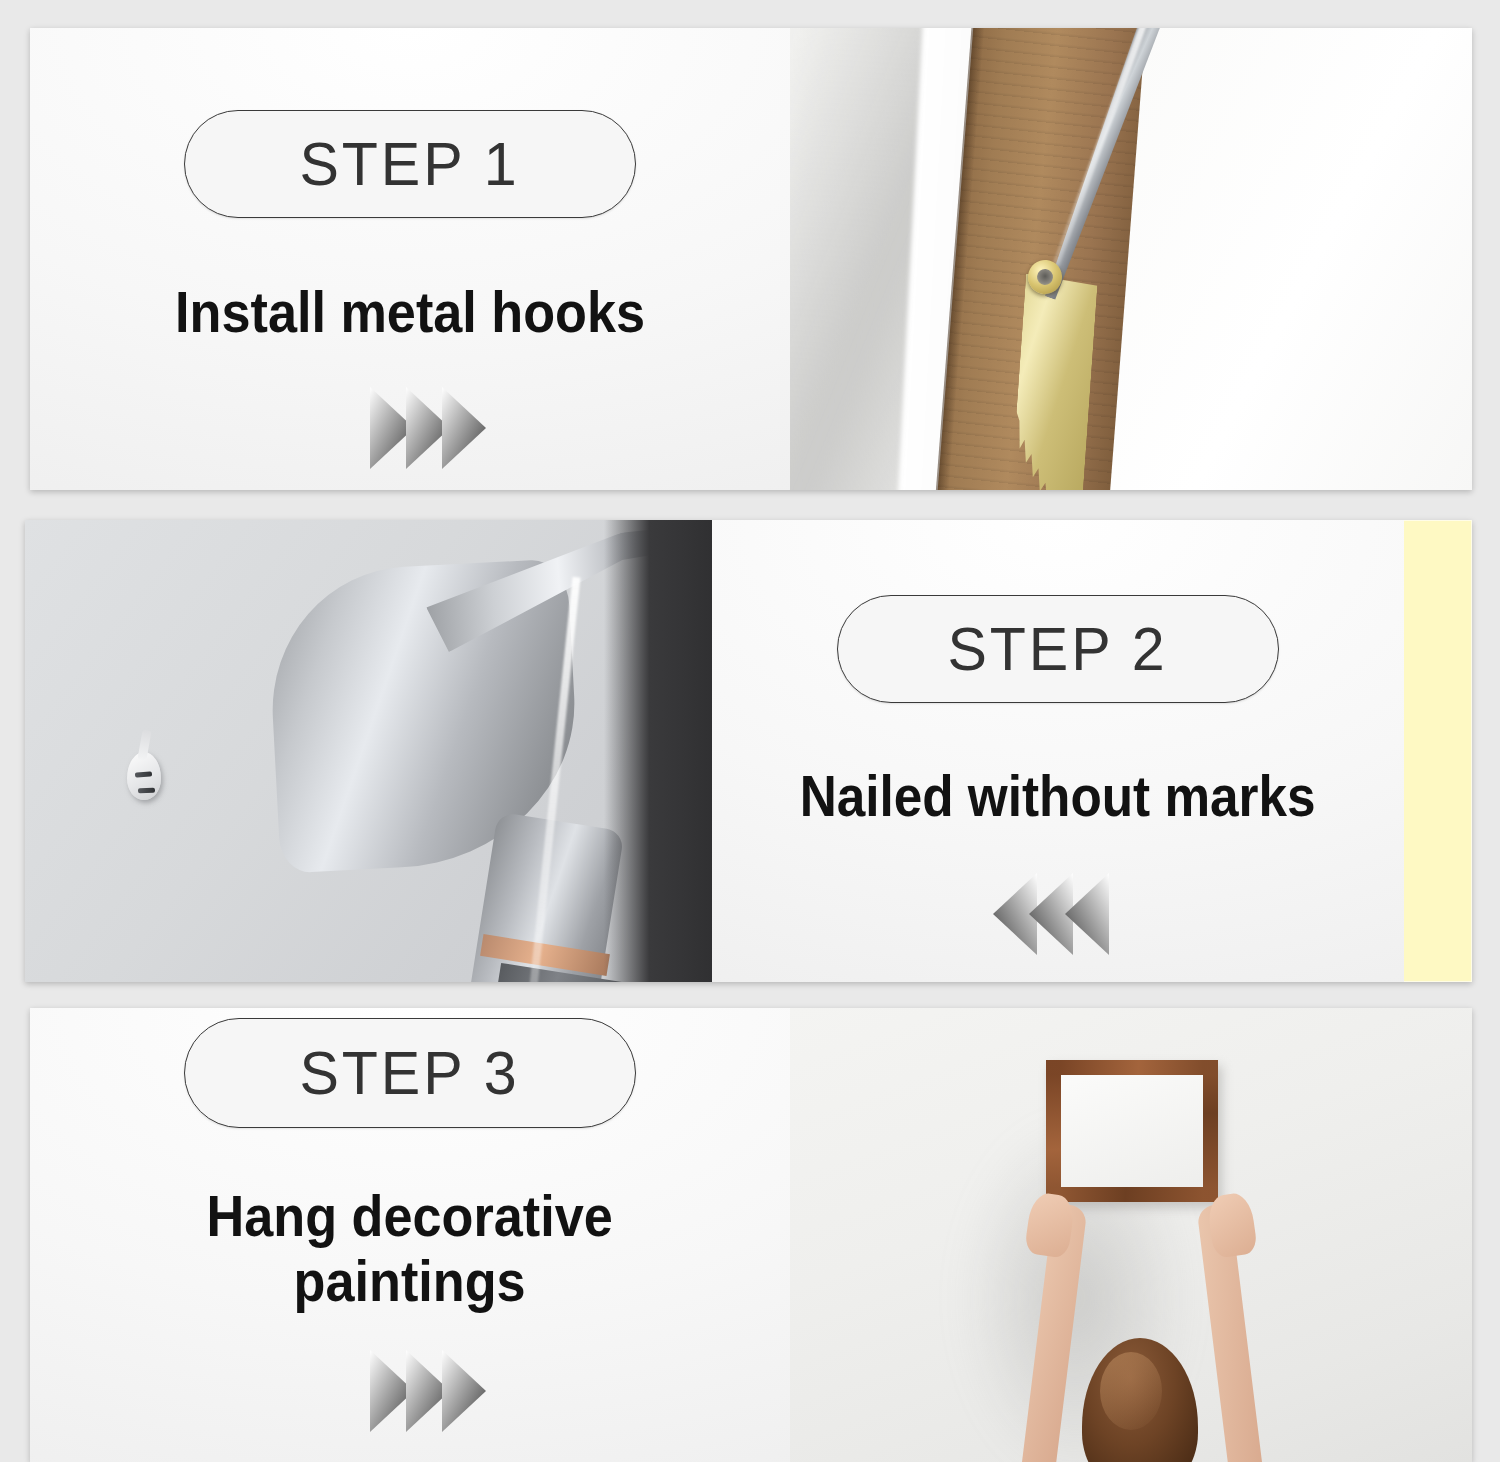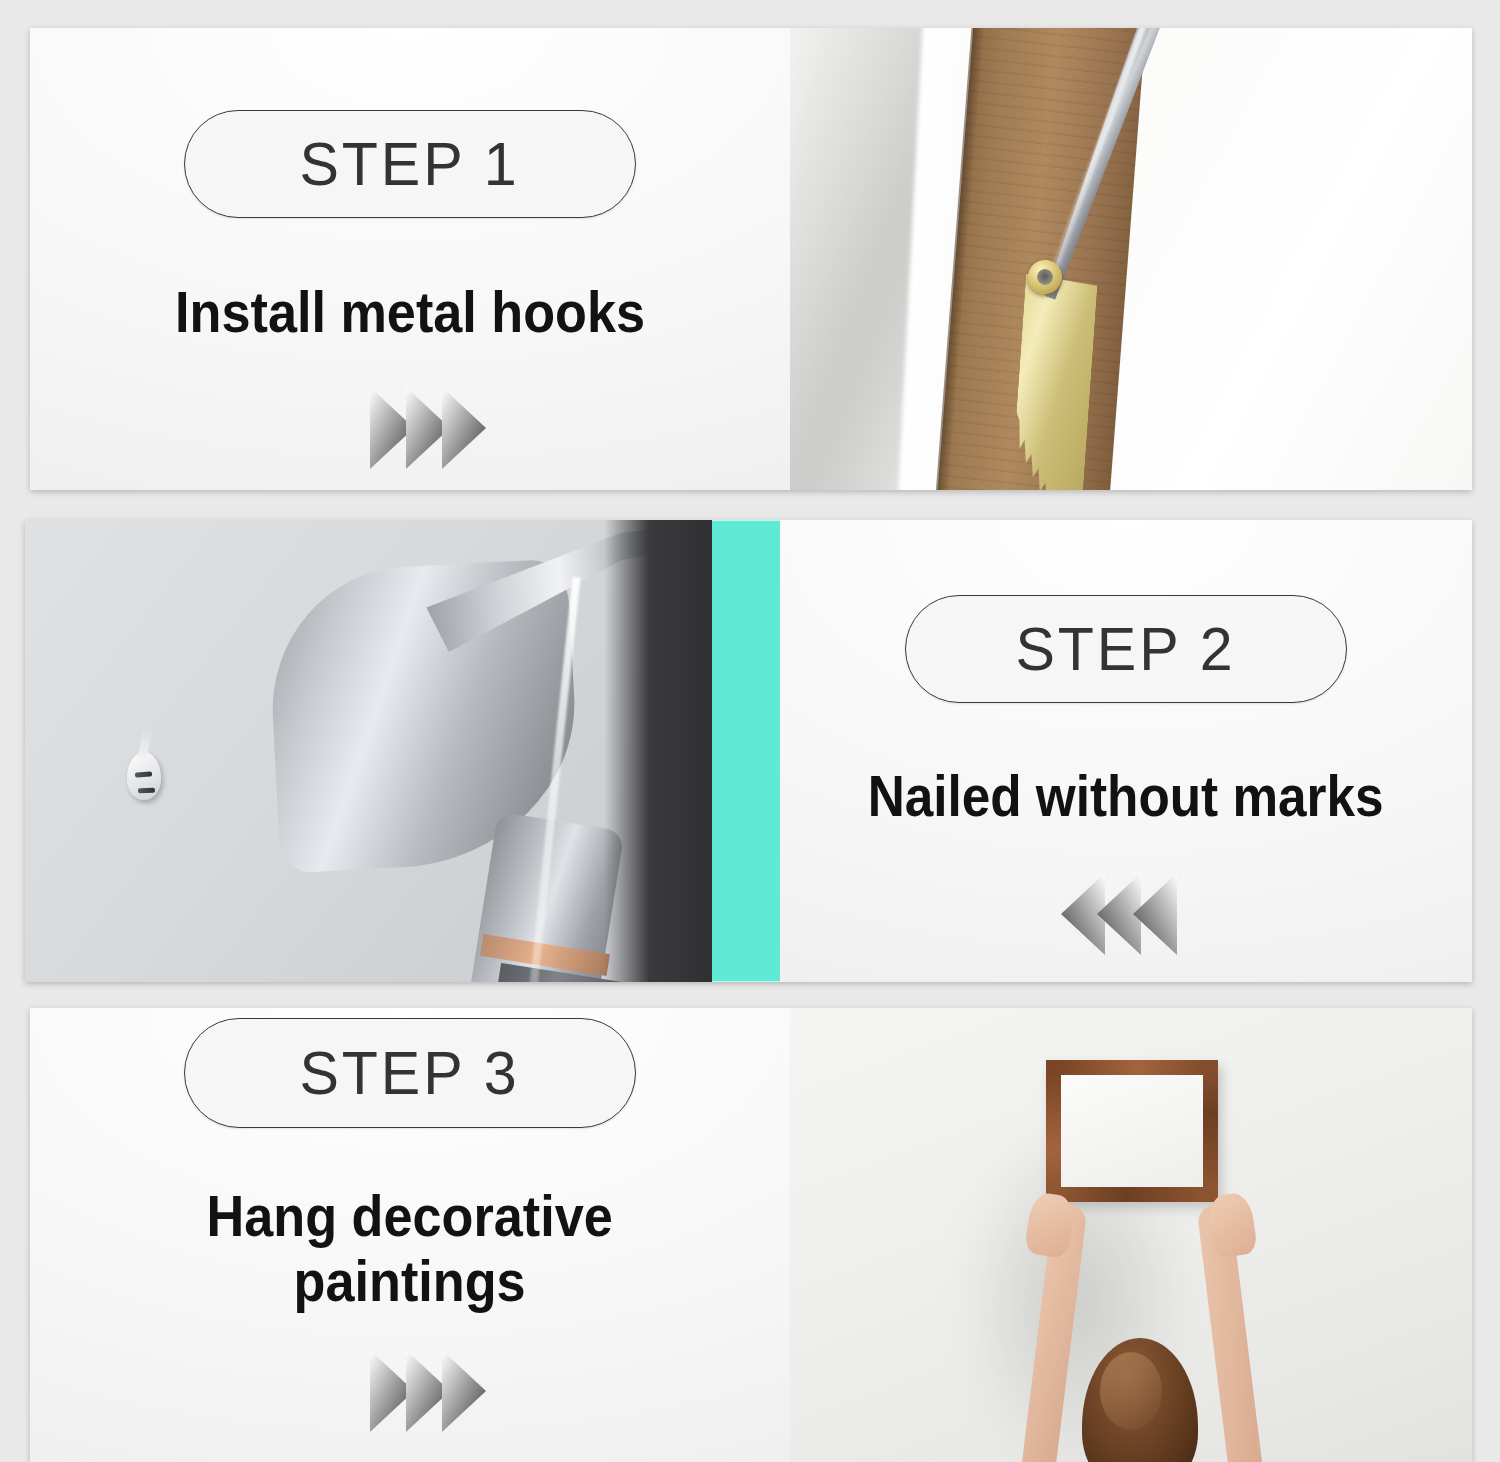--- a/index.html
+++ b/index.html
@@ -8,24 +8,23 @@
     background:#e9e9e9;
     font-family:"Liberation Sans", sans-serif;
     overflow:hidden;
   }
   .board { position:relative; width:1500px; height:1462px; }
 
   
   .panel {
     position:absolute;
     display:flex;
-    background:#5eead4;
+    background:#fef9c3;
     box-shadow: 0 2px 6px rgba(0,0,0,0.22), 0 0 0 1px rgba(255,255,255,0.6) inset;
     overflow:hidden;
-    justify-content:space-between;
   }
   #panel-1 { left:30px;  top:28px;   width:1442px; height:462px; }
   #panel-2 { left:25px;  top:520px;  width:1447px; height:462px; }
   #panel-3 { left:30px;  top:1008px; width:1442px; height:454px; }
 
   .text-pane {
     position:relative;
     display:flex;
     flex-direction:column;
     align-items:center;

